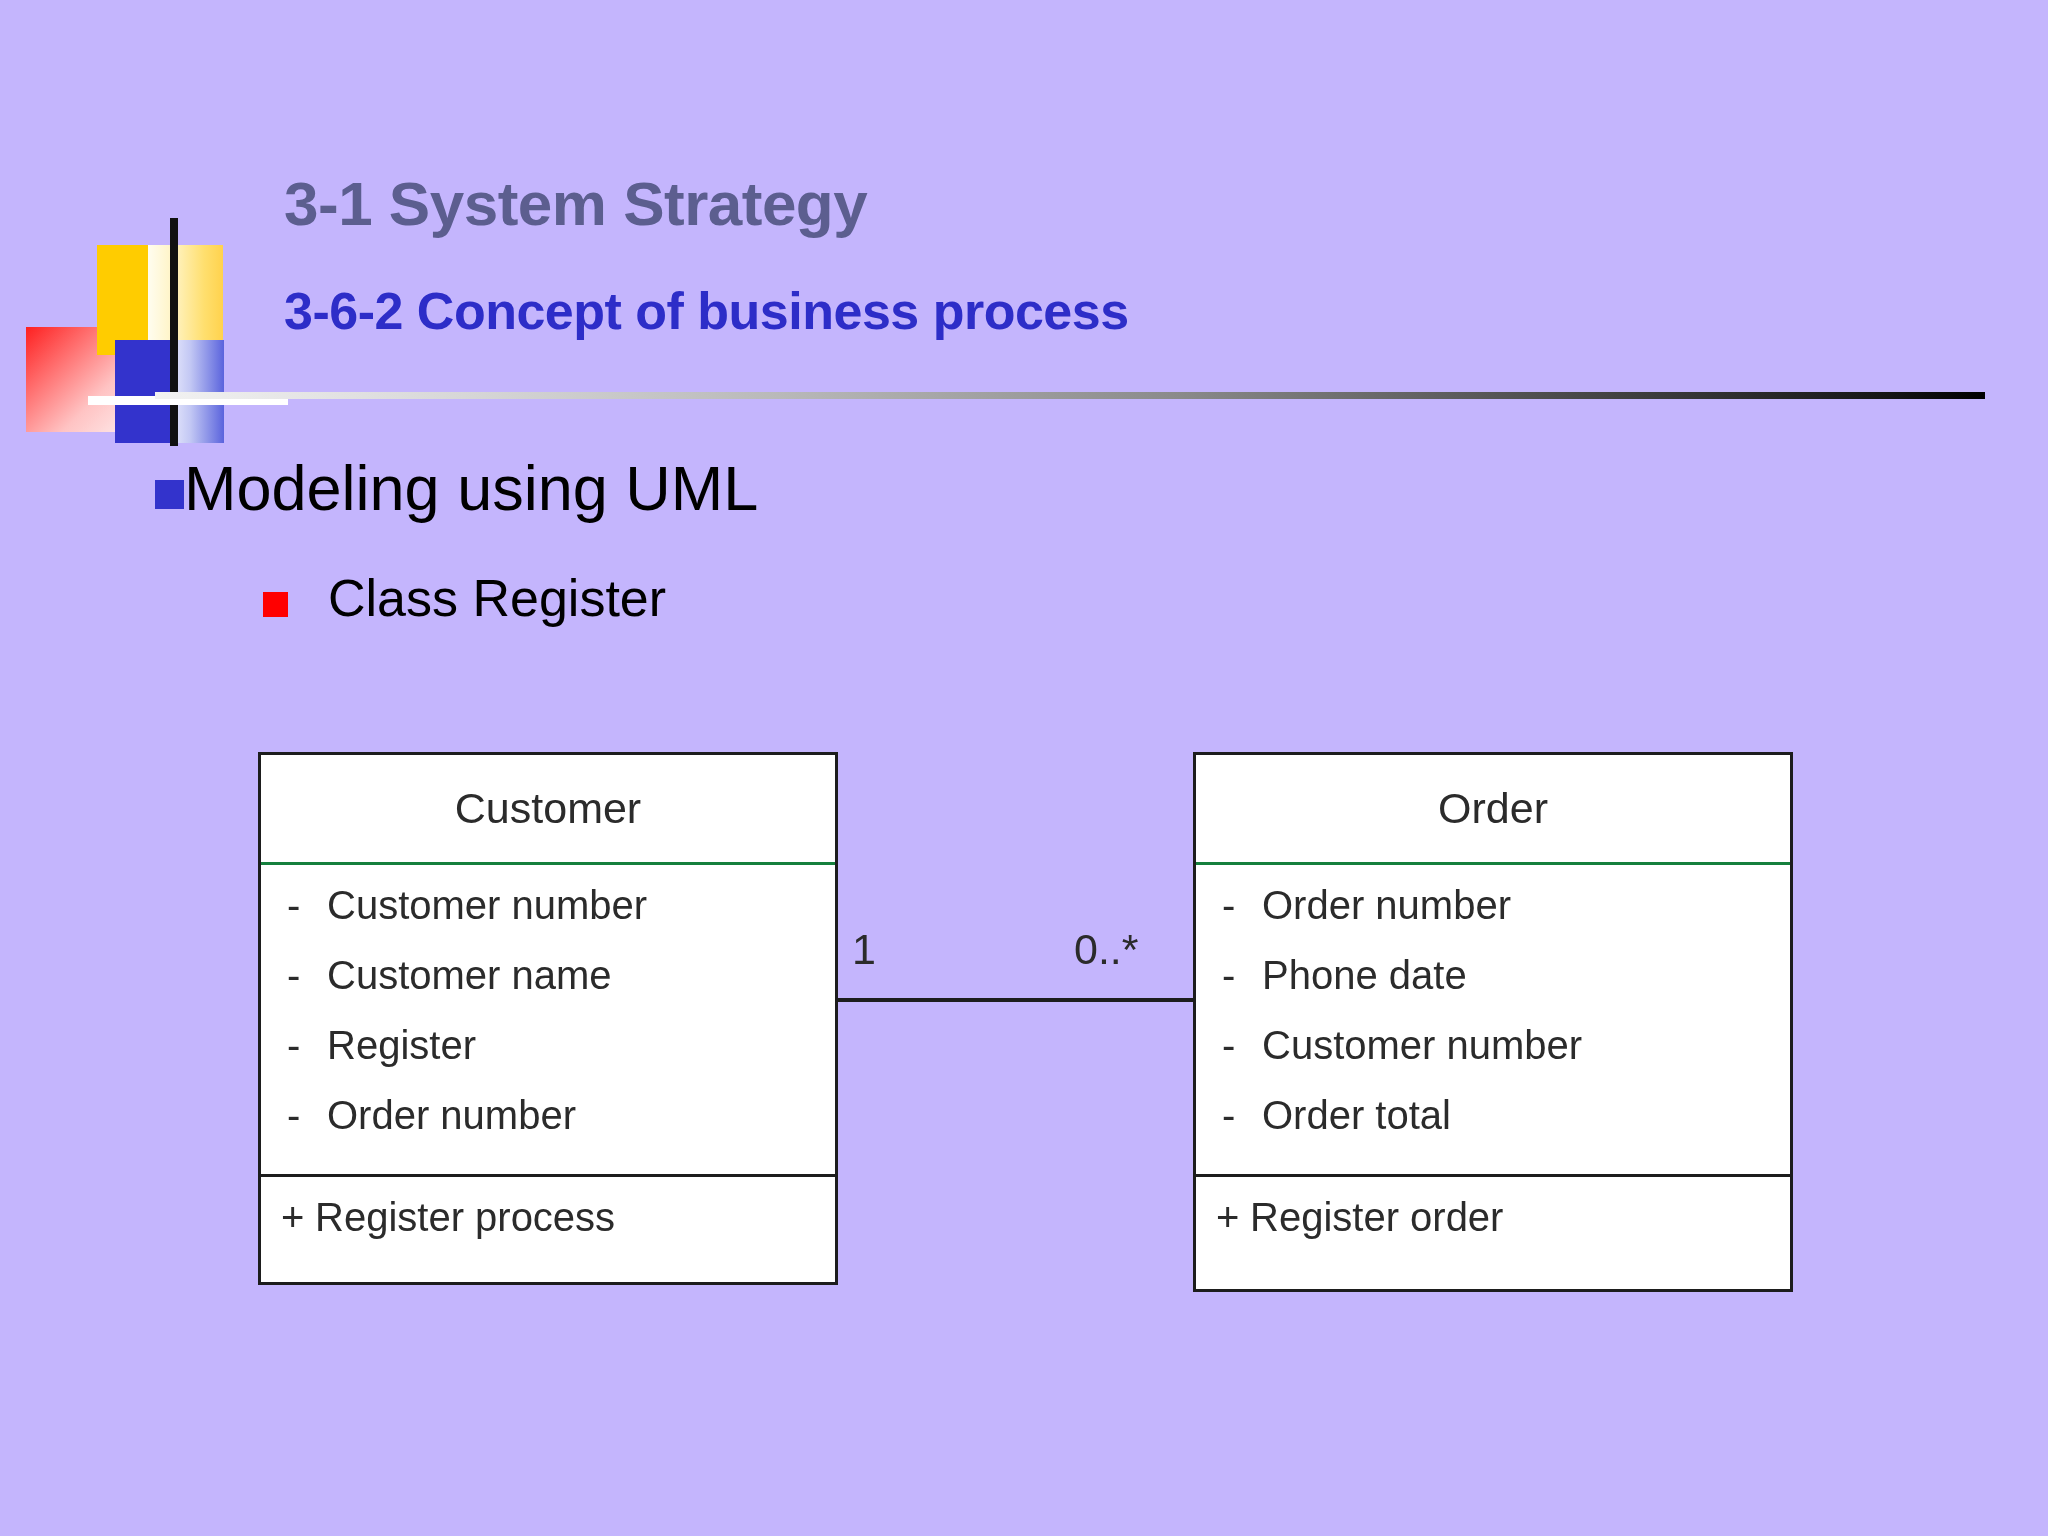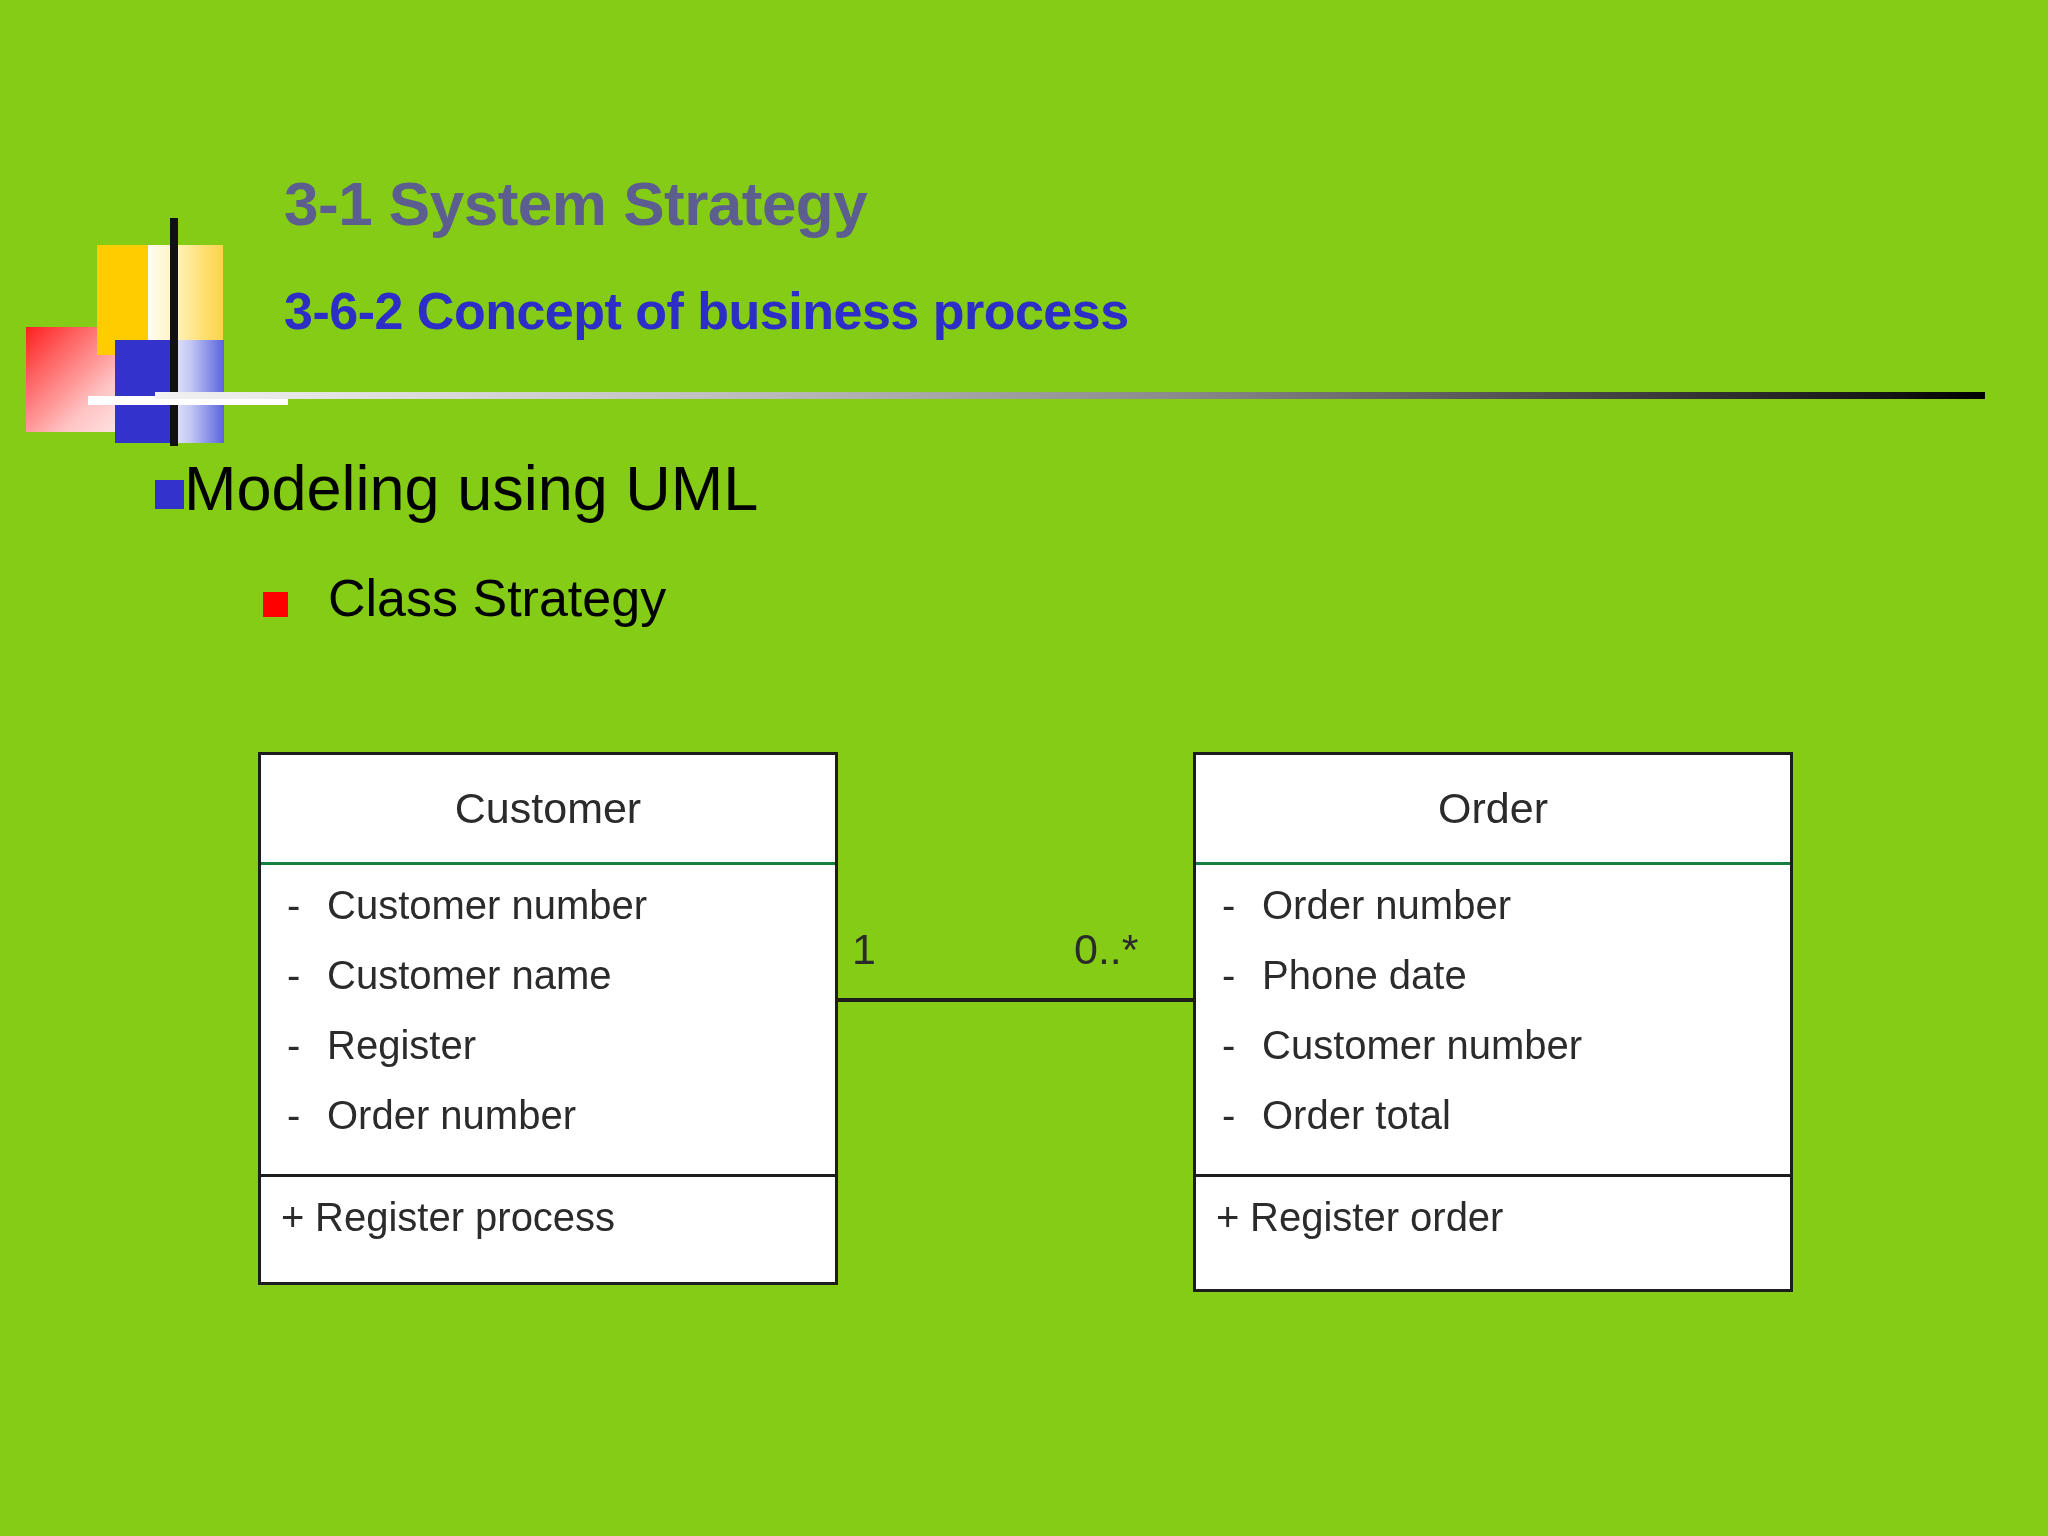--- a/index.html
+++ b/index.html
@@ -7,21 +7,21 @@
     padding: 0;
     background: #ffffff;
   }
   body {
     font-family: "Liberation Sans", sans-serif;
   }
   #slide {
     position: relative;
     width: 2048px;
     height: 1536px;
-    background: #84cc16;
+    background: #c4b5fd;
     overflow: hidden;
   }
 
   
   .deco { position: absolute; }
 
   
   .deco-red {
     left: 26px; top: 327px;
     width: 122px; height: 105px;
@@ -223,21 +223,21 @@
 
   <div class="hrule"></div>
 
   <div class="bullet-l1">
     <span class="marker"></span>
     <span class="text">Modeling using UML</span>
   </div>
 
   <div class="bullet-l2">
     <span class="marker"></span>
-    <span class="text">Class Strategy</span>
+    <span class="text">Class Register</span>
   </div>
 
   <div id="uml">
 
     <div class="uml-class customer">
       <div class="uml-name">Customer</div>
       <div class="uml-attrs">
         <div class="row">
           <span class="sigil">-</span>
           <span>Customer number</span>

